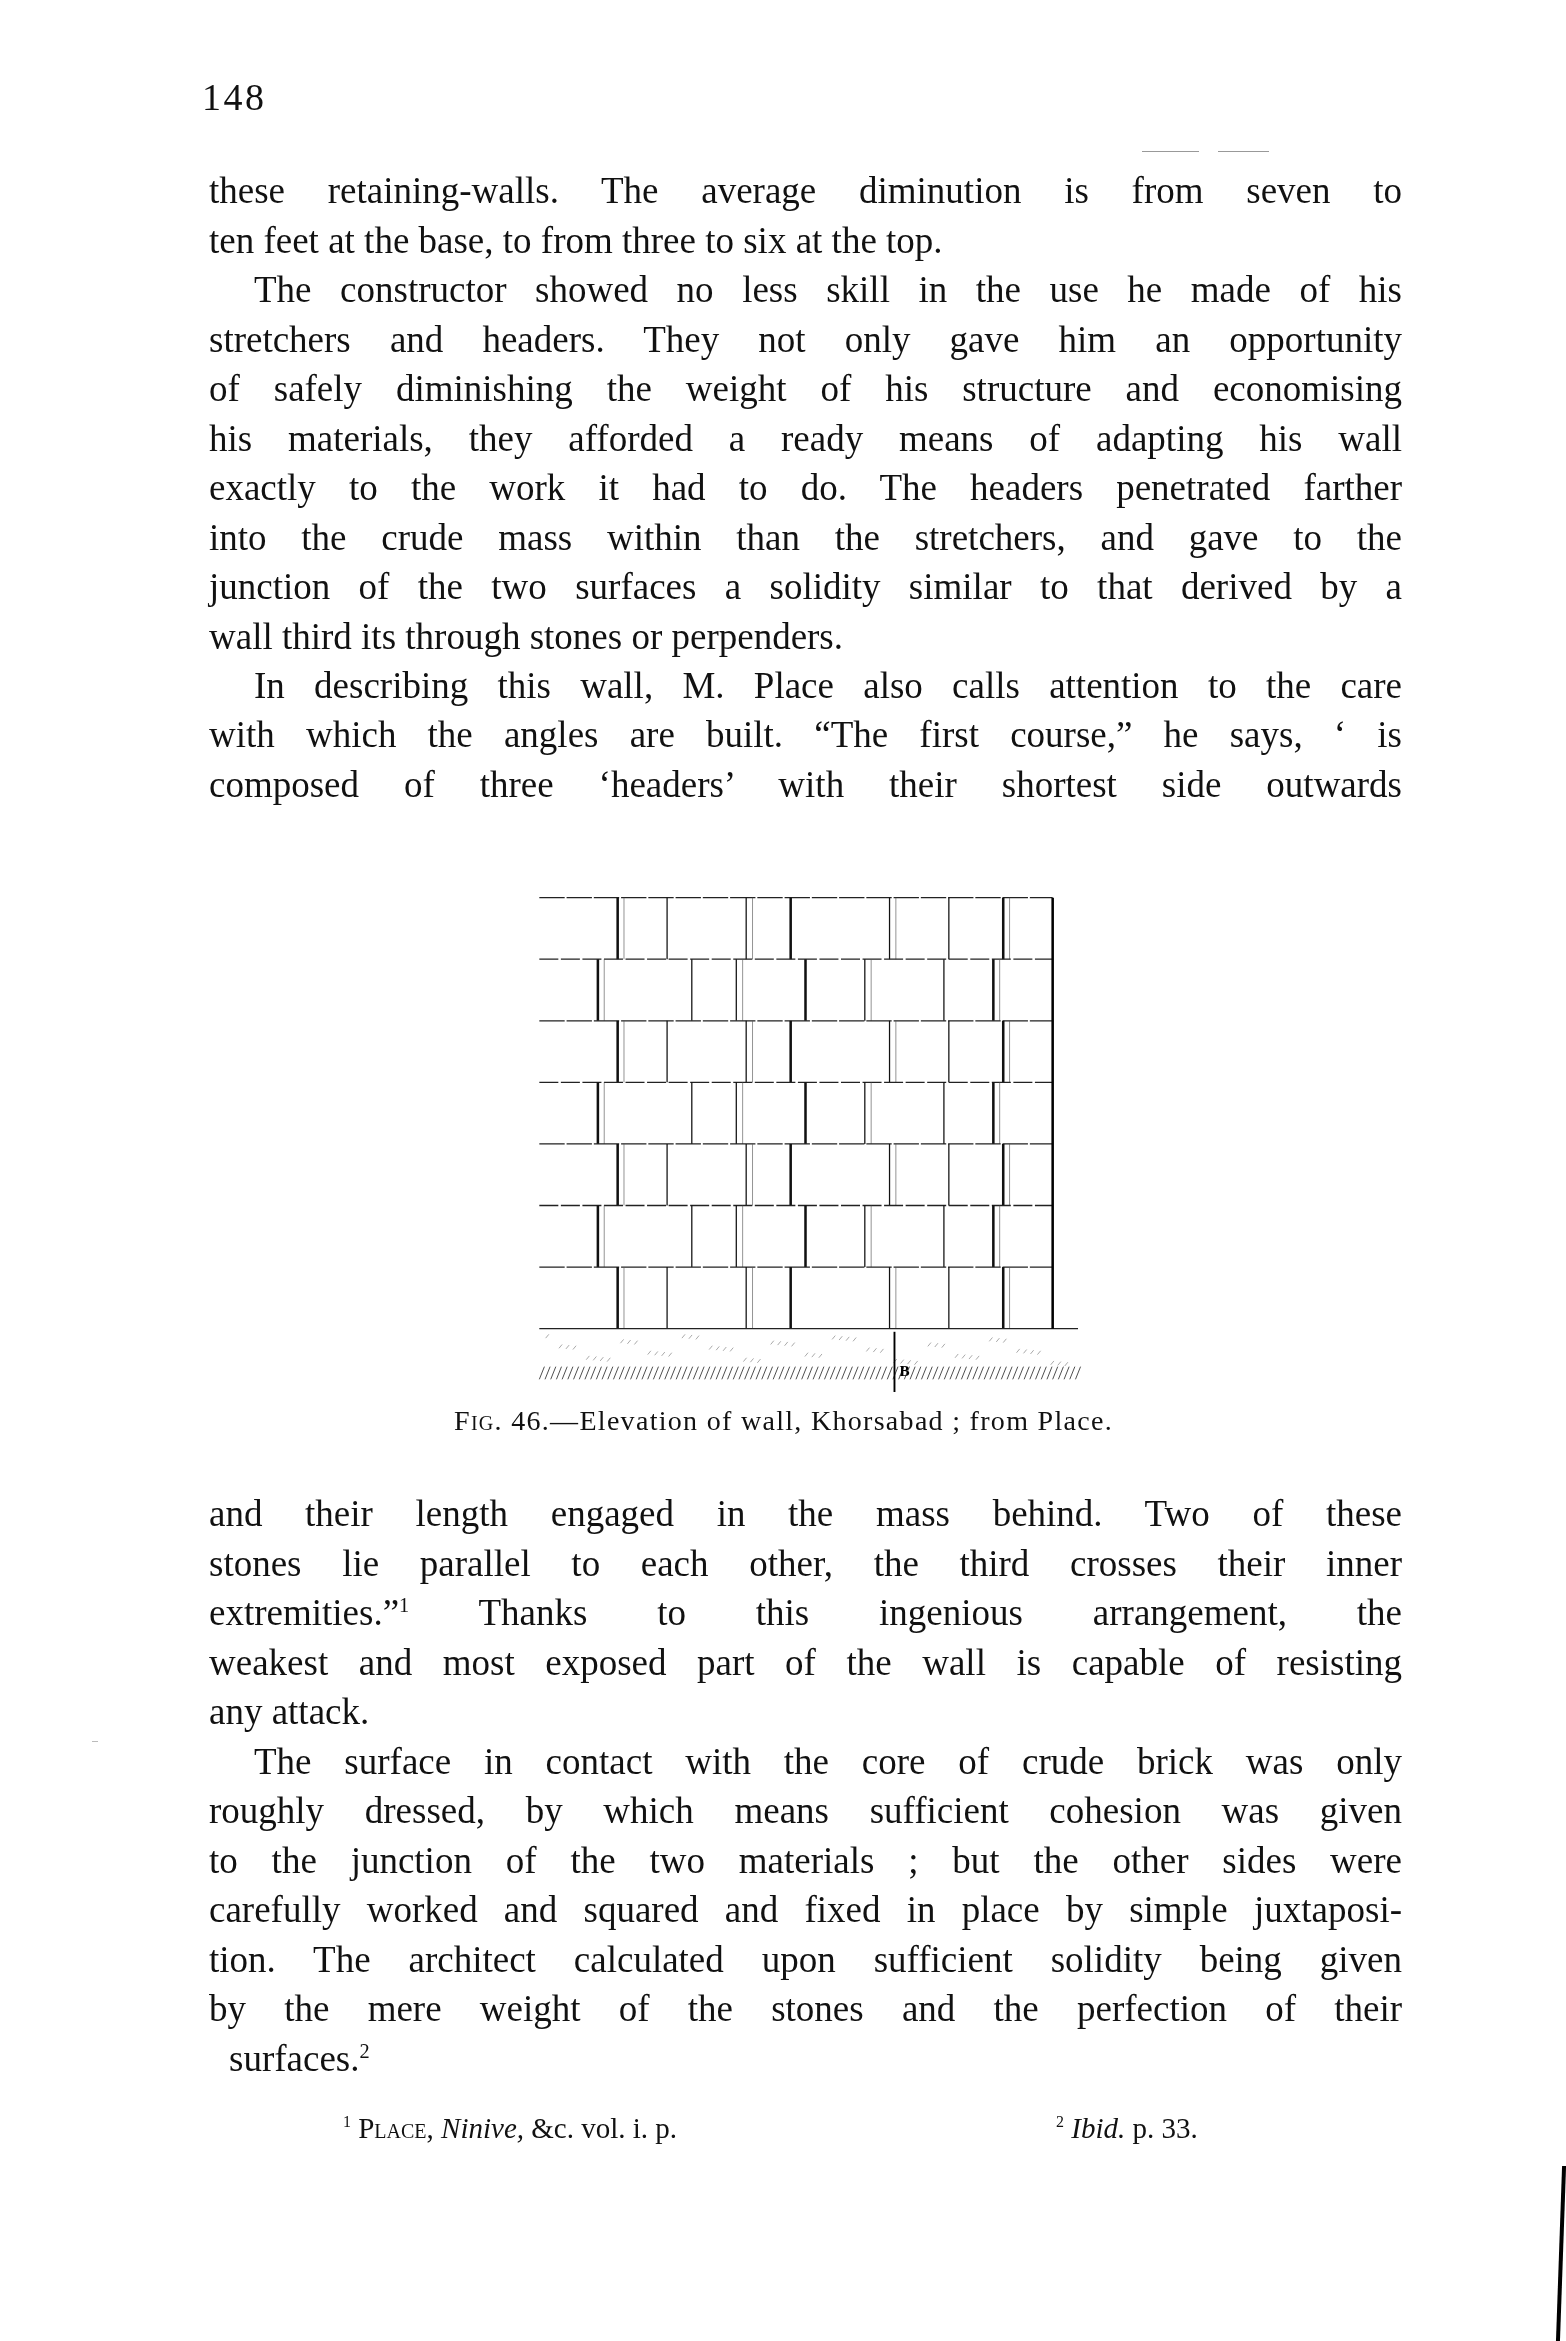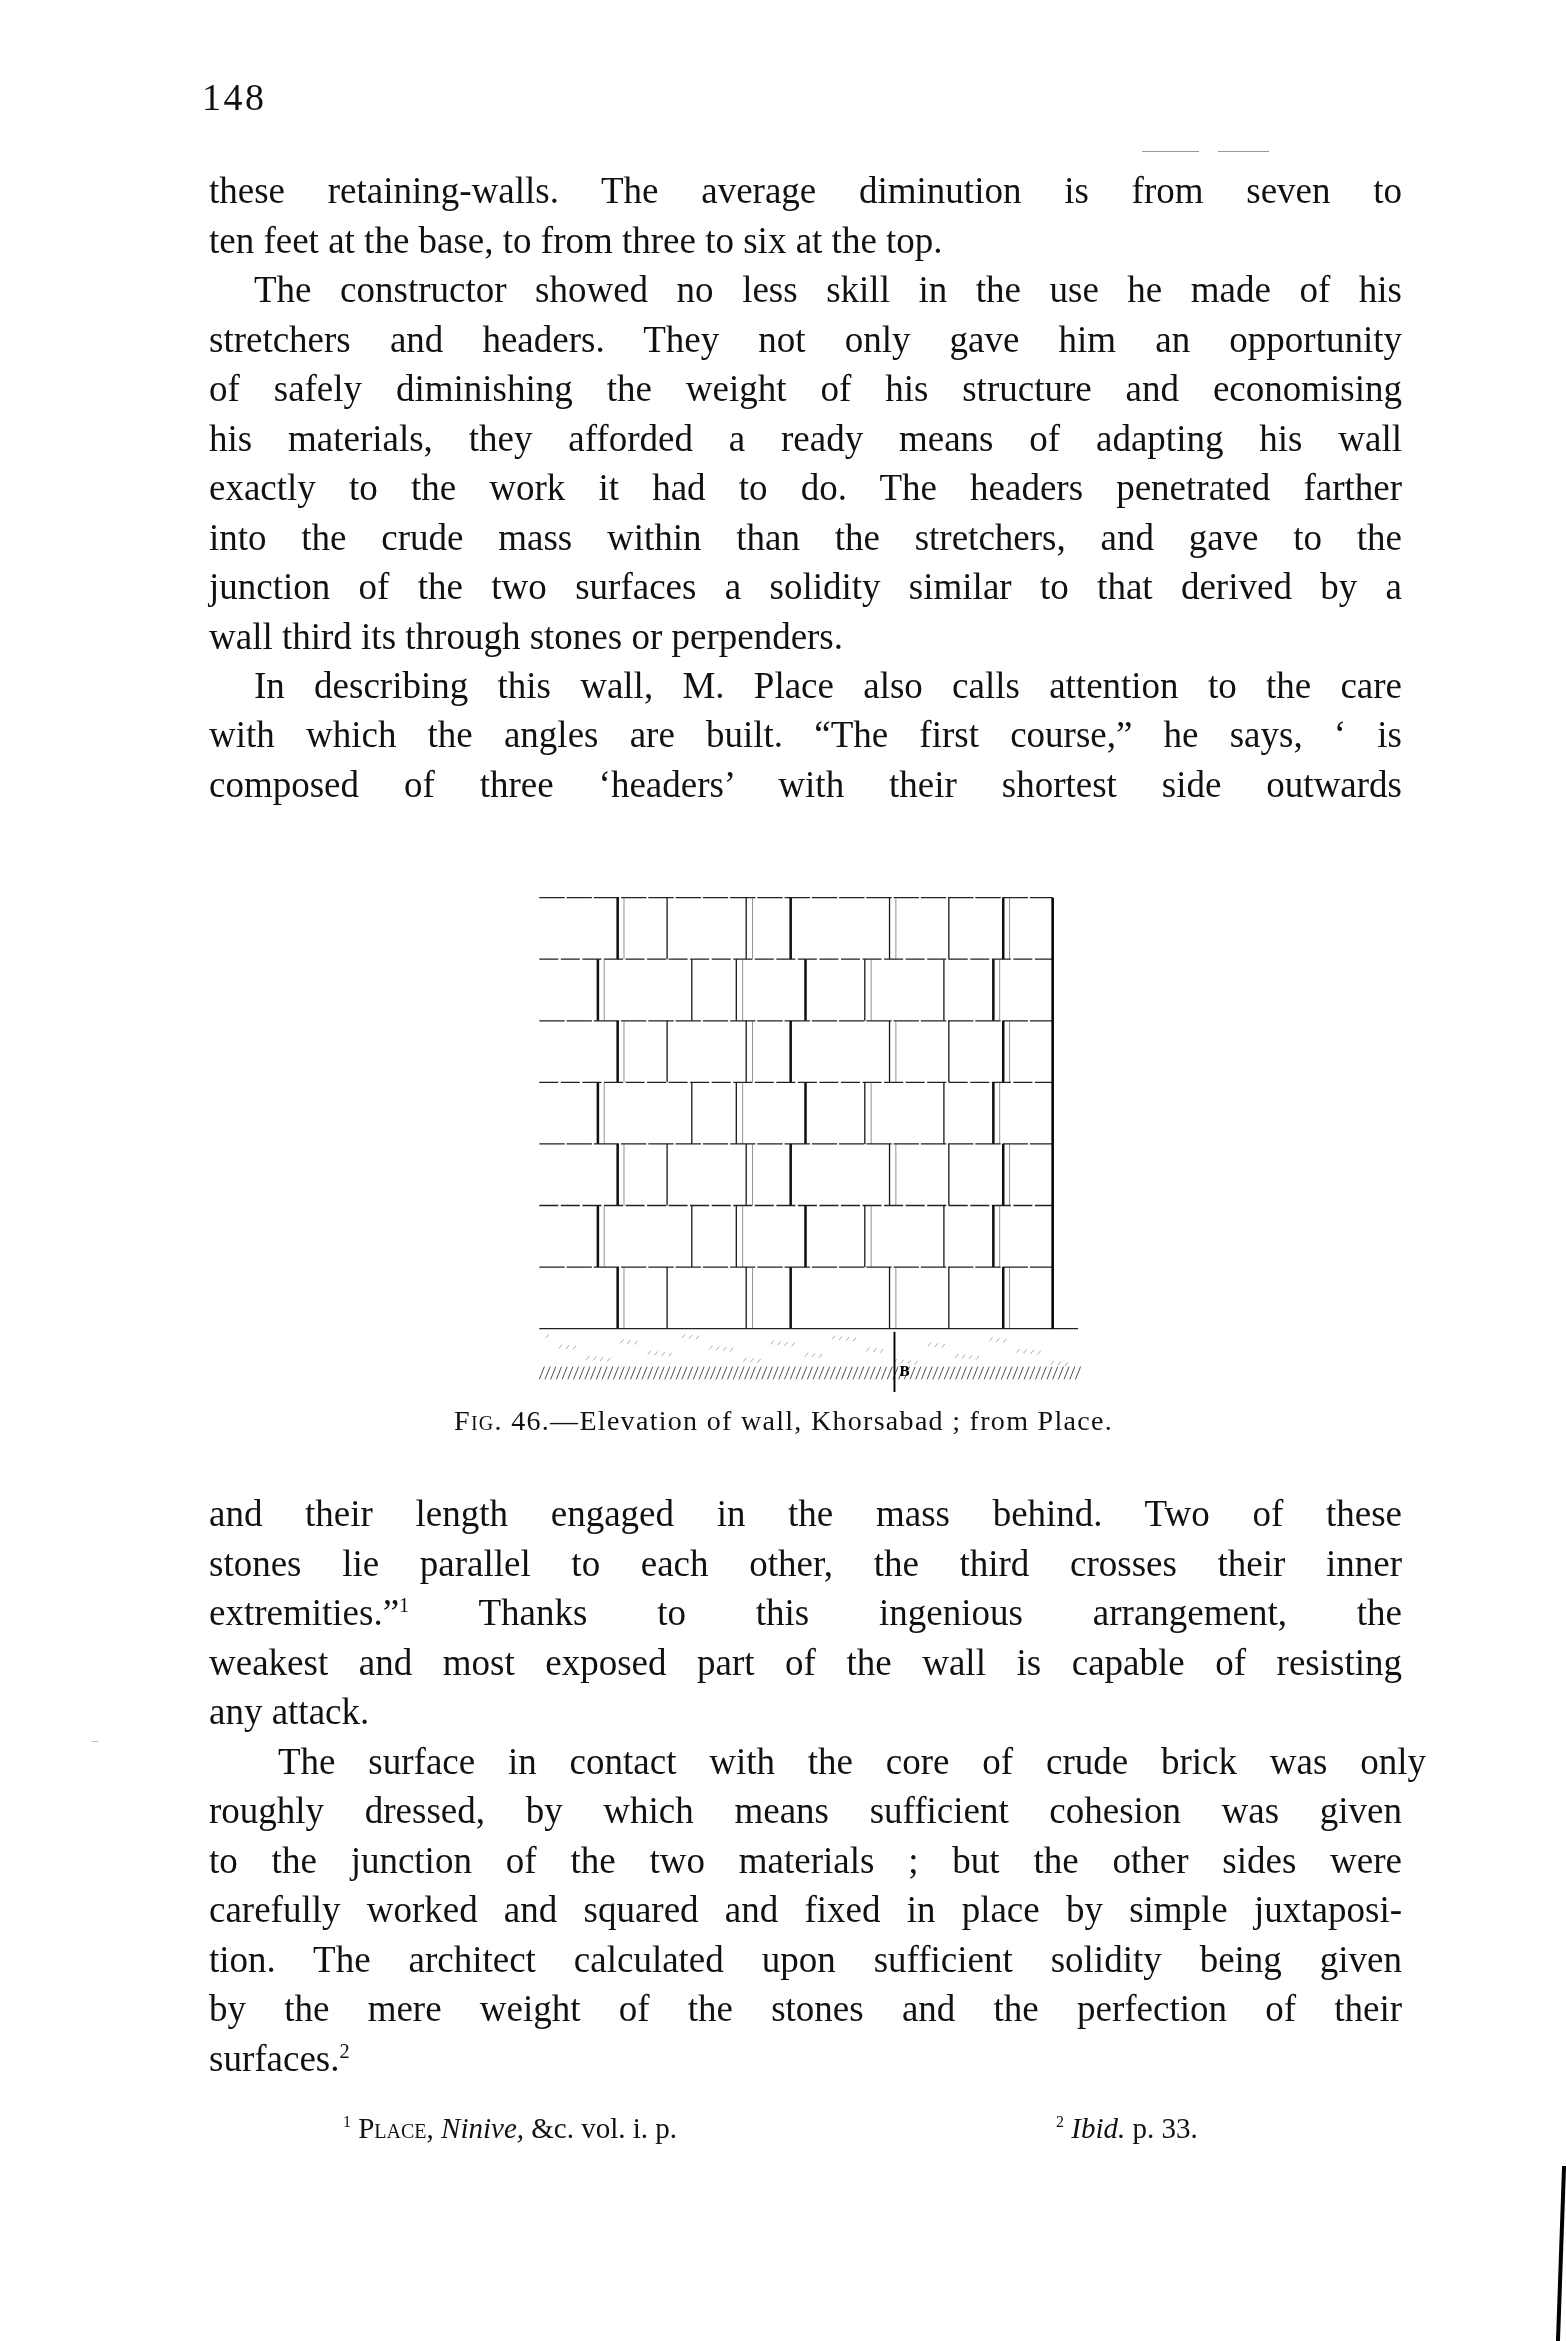--- a/index.html
+++ b/index.html
@@ -300,27 +300,27 @@
 <div class="caption">
   <span class="fl">Fig. 46.</span><span>—Elevation of wall, Khorsabad ; from Place.</span>
 </div>
 
 <div id="body-bottom">
     <div class="line" style="top: 1489px;"><span>and their length engaged in the mass behind.  Two of these</span></div>
     <div class="line" style="top: 1539px;"><span>stones lie parallel to each other, the third crosses their inner</span></div>
     <div class="line" style="top: 1588px;"><span>extremities.”</span><sup>1</sup><span>  Thanks to this ingenious arrangement, the</span></div>
     <div class="line" style="top: 1638px;"><span>weakest and most exposed part of the wall is capable of resisting</span></div>
     <div class="line last" style="top: 1687px;"><span>any attack.</span></div>
-    <div class="line ind" style="top: 1737px; margin-left: 24px;"><span>The surface in contact with the core of crude brick was only</span></div>
+    <div class="line ind" style="top: 1737px;"><span>The surface in contact with the core of crude brick was only</span></div>
     <div class="line" style="top: 1786px;"><span>roughly dressed, by which means sufficient cohesion was given</span></div>
     <div class="line" style="top: 1836px;"><span>to the junction of the two materials ; but the other sides were</span></div>
     <div class="line" style="top: 1885px;"><span>carefully worked and squared and fixed in place by simple juxtaposi-</span></div>
     <div class="line" style="top: 1935px;"><span>tion.  The architect calculated upon sufficient solidity being given</span></div>
     <div class="line" style="top: 1984px;"><span>by the mere weight of the stones and the perfection of their</span></div>
-    <div class="line last" style="top: 2034px;"><span>surfaces.</span><sup>2</sup></div>
+    <div class="line last" style="top: 2034px; margin-left: 20px;"><span>surfaces.</span><sup>2</sup></div>
   </div>
 
 <div class="fn" style="left:343px">
   <sup>1</sup>
   <span class="sc">Place,</span>
   <span class="it">Ninive,</span><span> &amp;c. vol. i. p.</span>
 </div>
 <div class="fn" style="left:1056px">
   <sup>2</sup>
   <span class="it">Ibid.</span><span> p. 33.</span>

